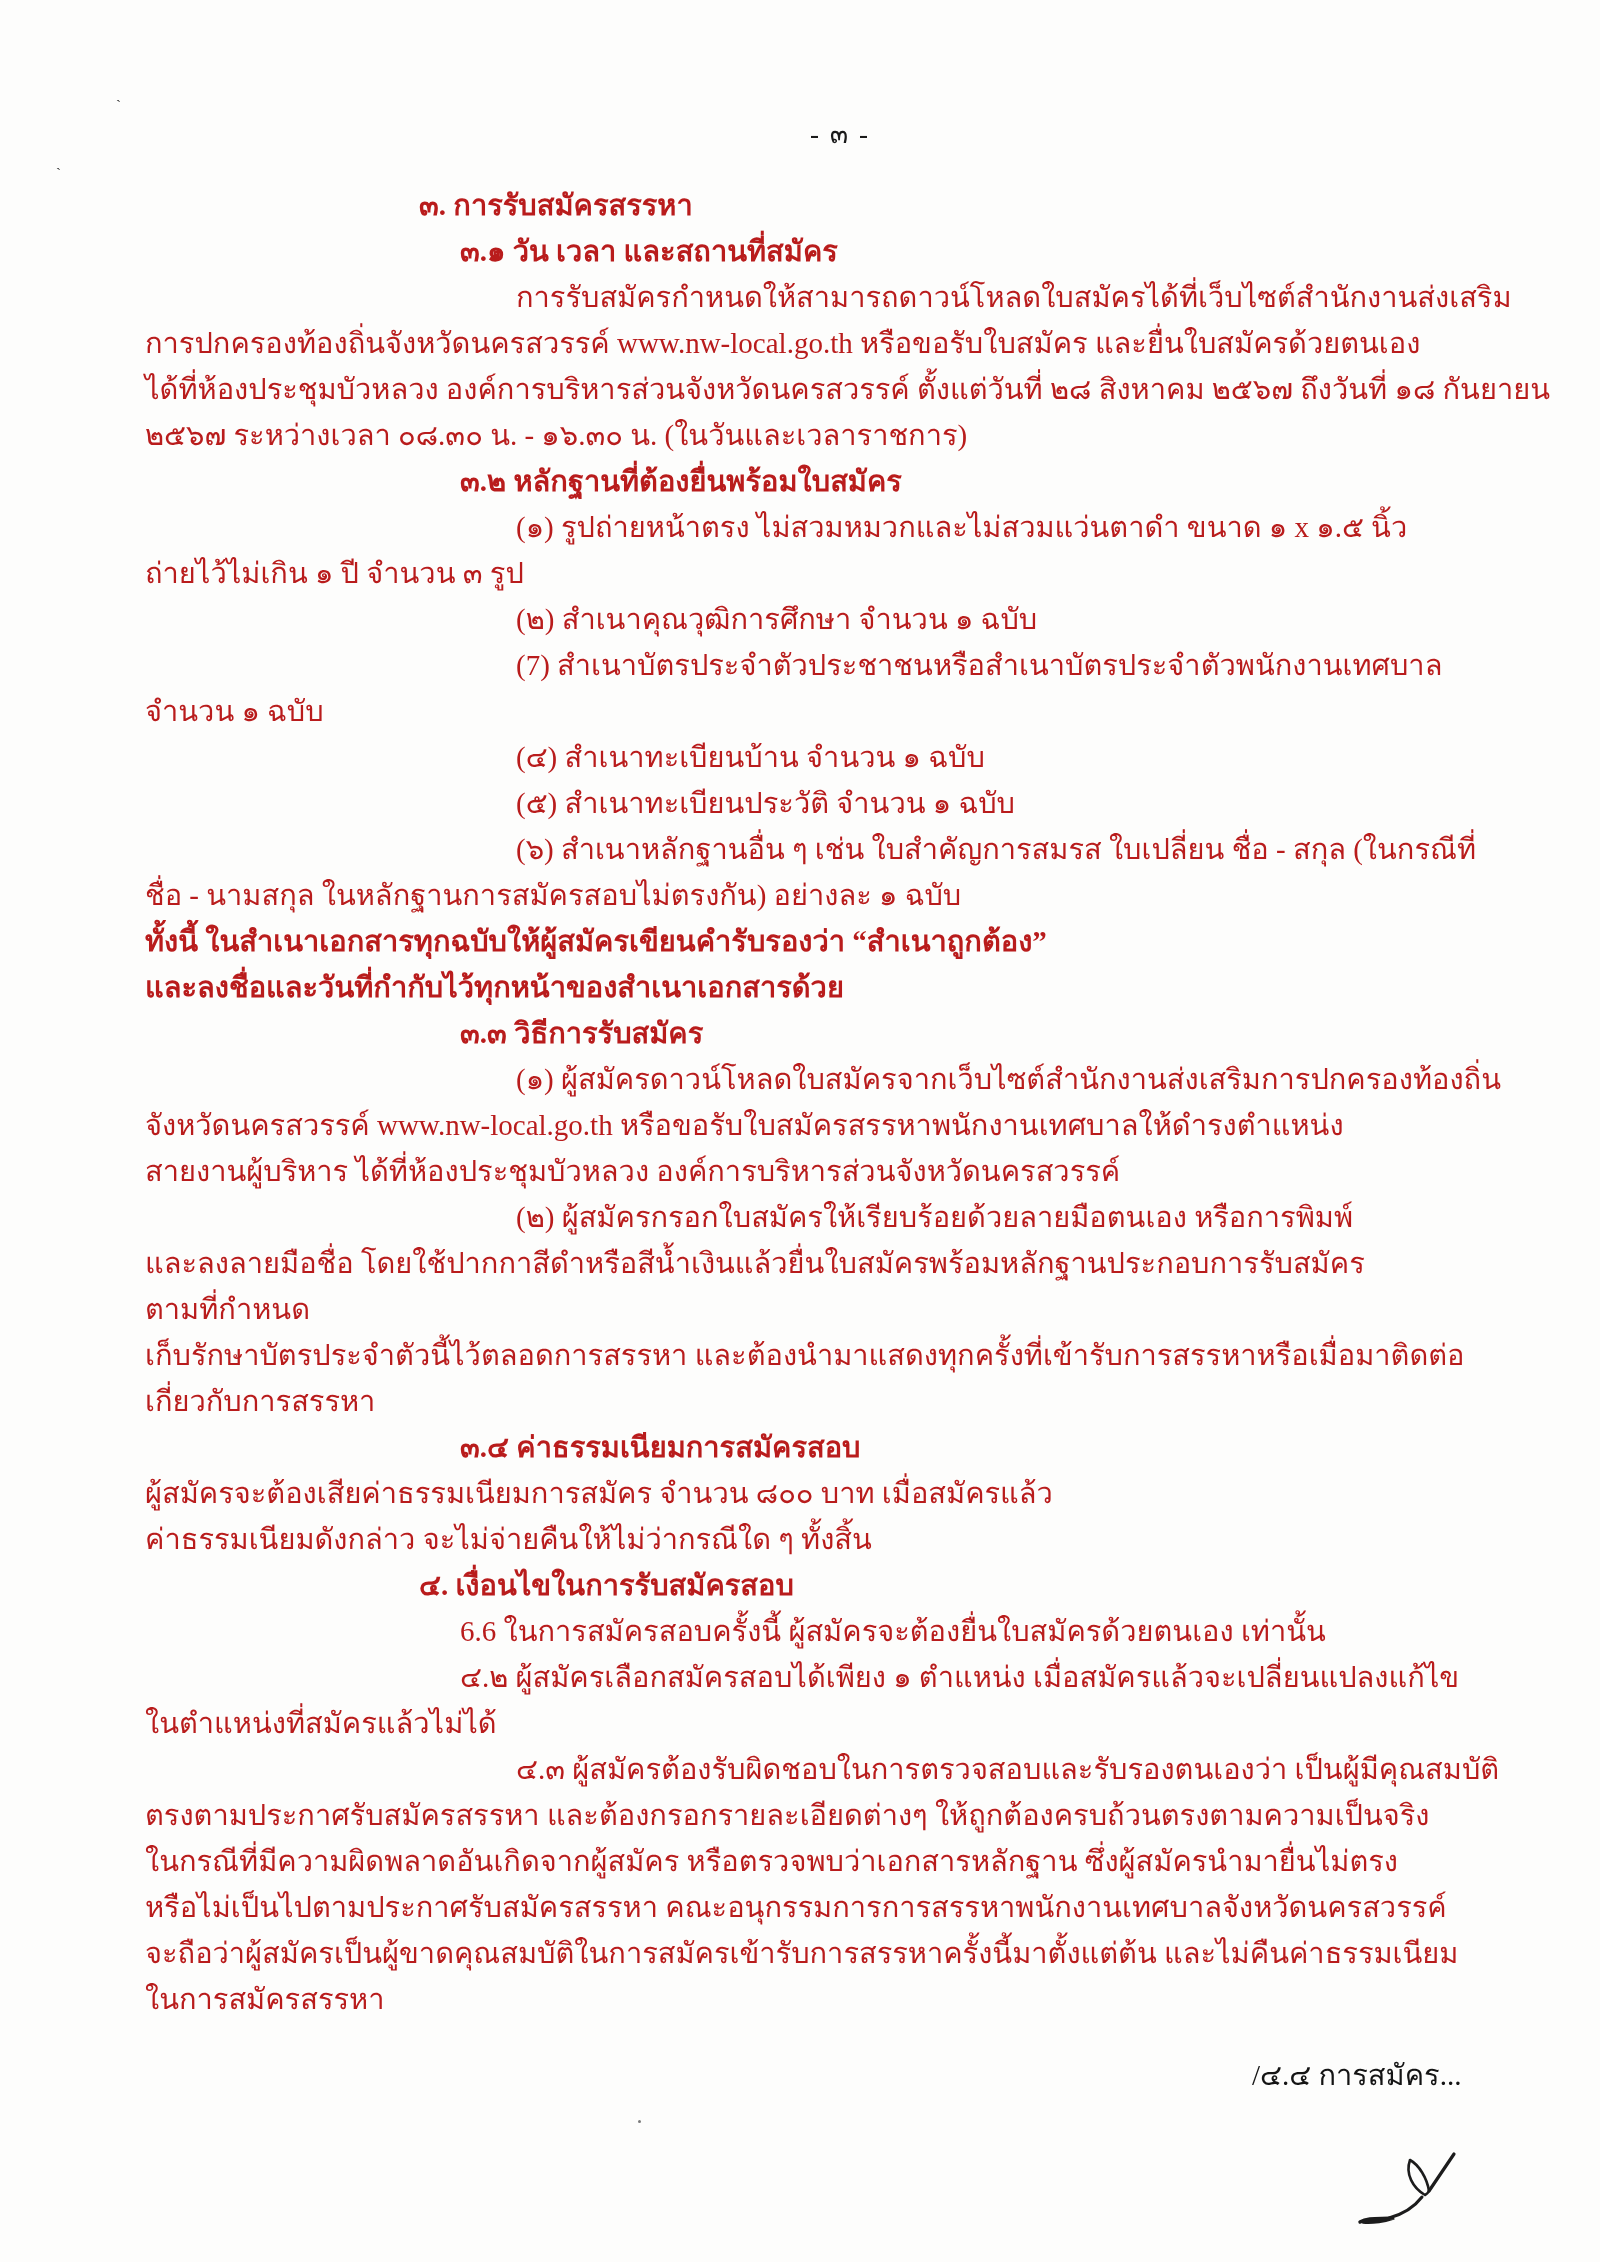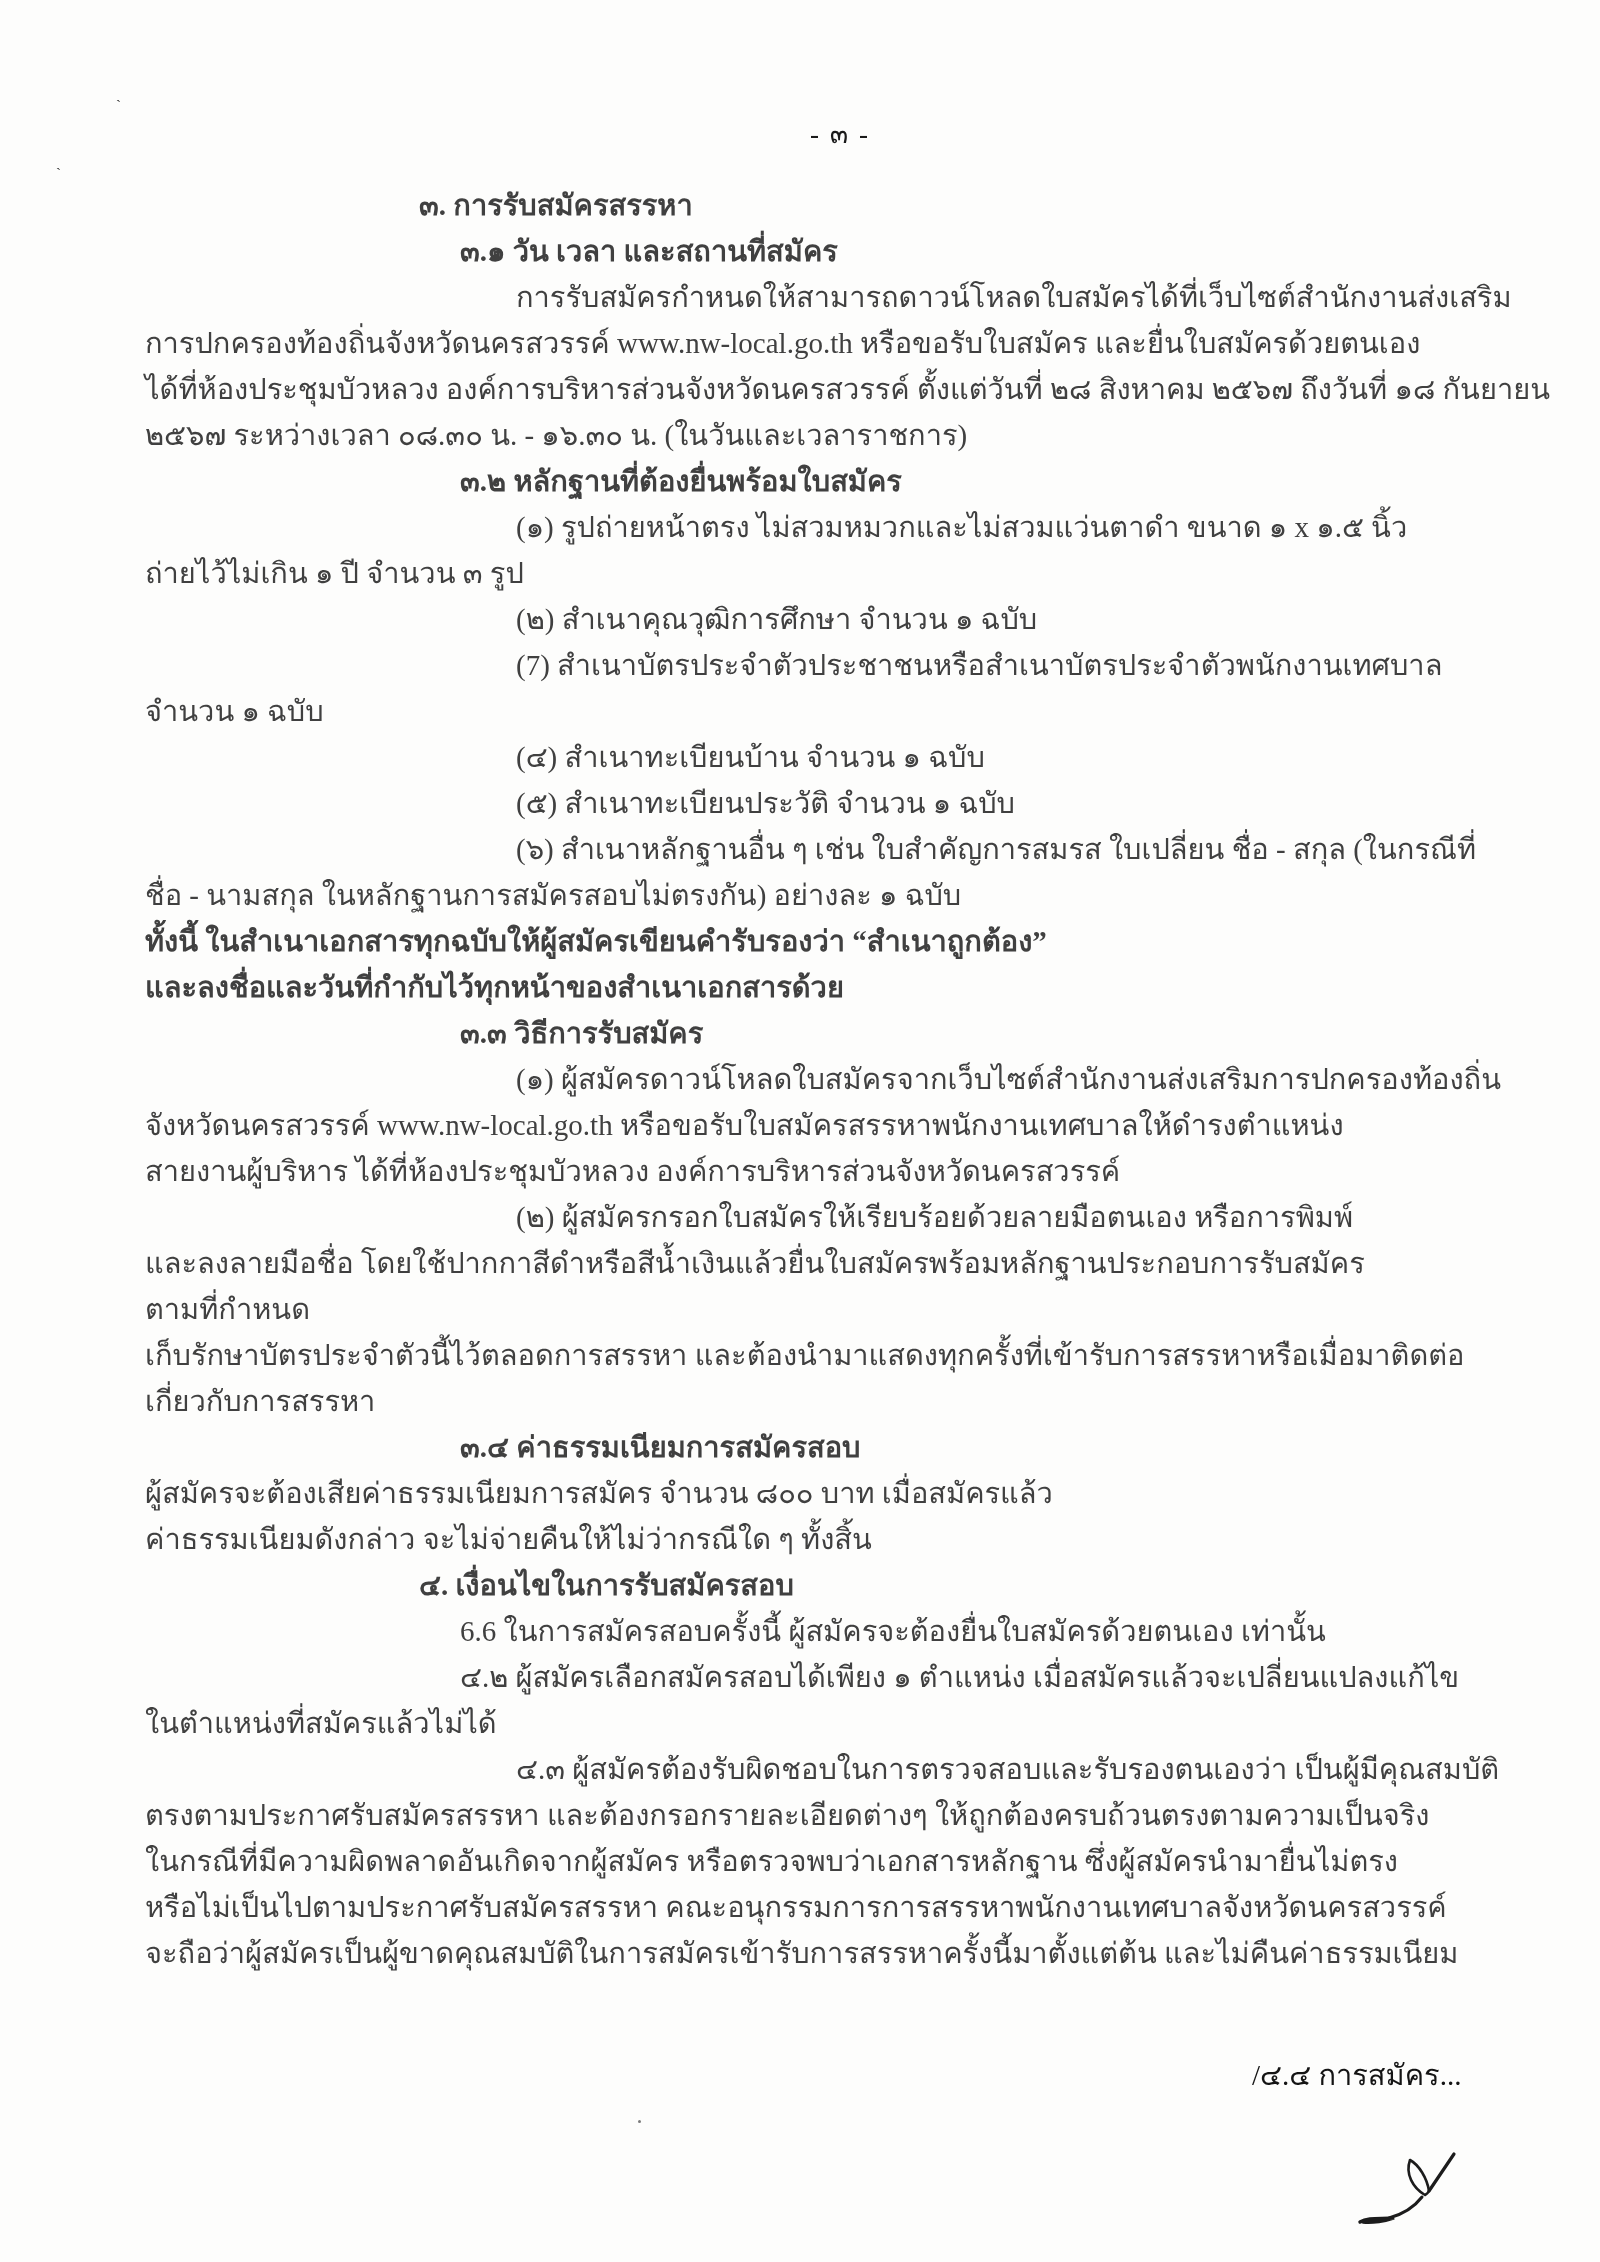--- a/index.html
+++ b/index.html
@@ -22,21 +22,21 @@
   }
   .doc-lines{
     position:absolute;
     top:182px;left:145px;width:1390px;
   }
   .line{
     height:46px;
     line-height:46px;
     font-size:29px;
     white-space:nowrap;
-    color:#404040;
+    color:#b91c1c;
   }
   .line.bold{font-weight:700;}
   .indent-m{margin-left:0;}
   .indent-s1{margin-left:274px;}
   .indent-s2{margin-left:315px;}
   .indent-p{margin-left:371px;}
   .indent-p2{}
   .continuation{
     position:absolute;
     top:2052px;left:1252px;
@@ -106,20 +106,21 @@
       <div class="line indent-m">ค่าธรรมเนียมดังกล่าว จะไม่จ่ายคืนให้ไม่ว่ากรณีใด ๆ ทั้งสิ้น</div>
       <div class="line indent-s1 bold">๔. เงื่อนไขในการรับสมัครสอบ</div>
       <div class="line indent-s2">6.6 ในการสมัครสอบครั้งนี้ ผู้สมัครจะต้องยื่นใบสมัครด้วยตนเอง เท่านั้น</div>
       <div class="line indent-s2">๔.๒ ผู้สมัครเลือกสมัครสอบได้เพียง ๑ ตำแหน่ง เมื่อสมัครแล้วจะเปลี่ยนแปลงแก้ไข</div>
       <div class="line indent-m">ในตำแหน่งที่สมัครแล้วไม่ได้</div>
       <div class="line indent-p">๔.๓ ผู้สมัครต้องรับผิดชอบในการตรวจสอบและรับรองตนเองว่า เป็นผู้มีคุณสมบัติ</div>
       <div class="line indent-m">ตรงตามประกาศรับสมัครสรรหา และต้องกรอกรายละเอียดต่างๆ ให้ถูกต้องครบถ้วนตรงตามความเป็นจริง</div>
       <div class="line indent-m">ในกรณีที่มีความผิดพลาดอันเกิดจากผู้สมัคร หรือตรวจพบว่าเอกสารหลักฐาน ซึ่งผู้สมัครนำมายื่นไม่ตรง</div>
       <div class="line indent-m">หรือไม่เป็นไปตามประกาศรับสมัครสรรหา คณะอนุกรรมการการสรรหาพนักงานเทศบาลจังหวัดนครสวรรค์</div>
       <div class="line indent-m">จะถือว่าผู้สมัครเป็นผู้ขาดคุณสมบัติในการสมัครเข้ารับการสรรหาครั้งนี้มาตั้งแต่ต้น และไม่คืนค่าธรรมเนียม</div>
+      <div class="line indent-m">ในการสมัครสรรหา</div>
     </div>
 
   <div class="continuation">/๔.๔ การสมัคร...</div>
 
   <svg class="signature" viewBox="0 0 135 95" aria-hidden="true">
     <path d="M104,16 L79,53" fill="none" stroke="#1c1c1c" stroke-width="3.2" stroke-linecap="round"></path>
     <path d="M79,53 C77,40 69,27 60,22 C55,36 63,50 75,57 C77,56 78,55 79,53 Z" fill="none" stroke="#1c1c1c" stroke-width="2.6" stroke-linejoin="round"></path>
     <path d="M72,59 C62,72 50,77 39,80" fill="none" stroke="#1c1c1c" stroke-width="3" stroke-linecap="round"></path>
     <path d="M10,84 C18,79 30,81 44,80 C36,83 22,85 13,84" fill="none" stroke="#1c1c1c" stroke-width="3.4" stroke-linecap="round"></path>
   </svg>

